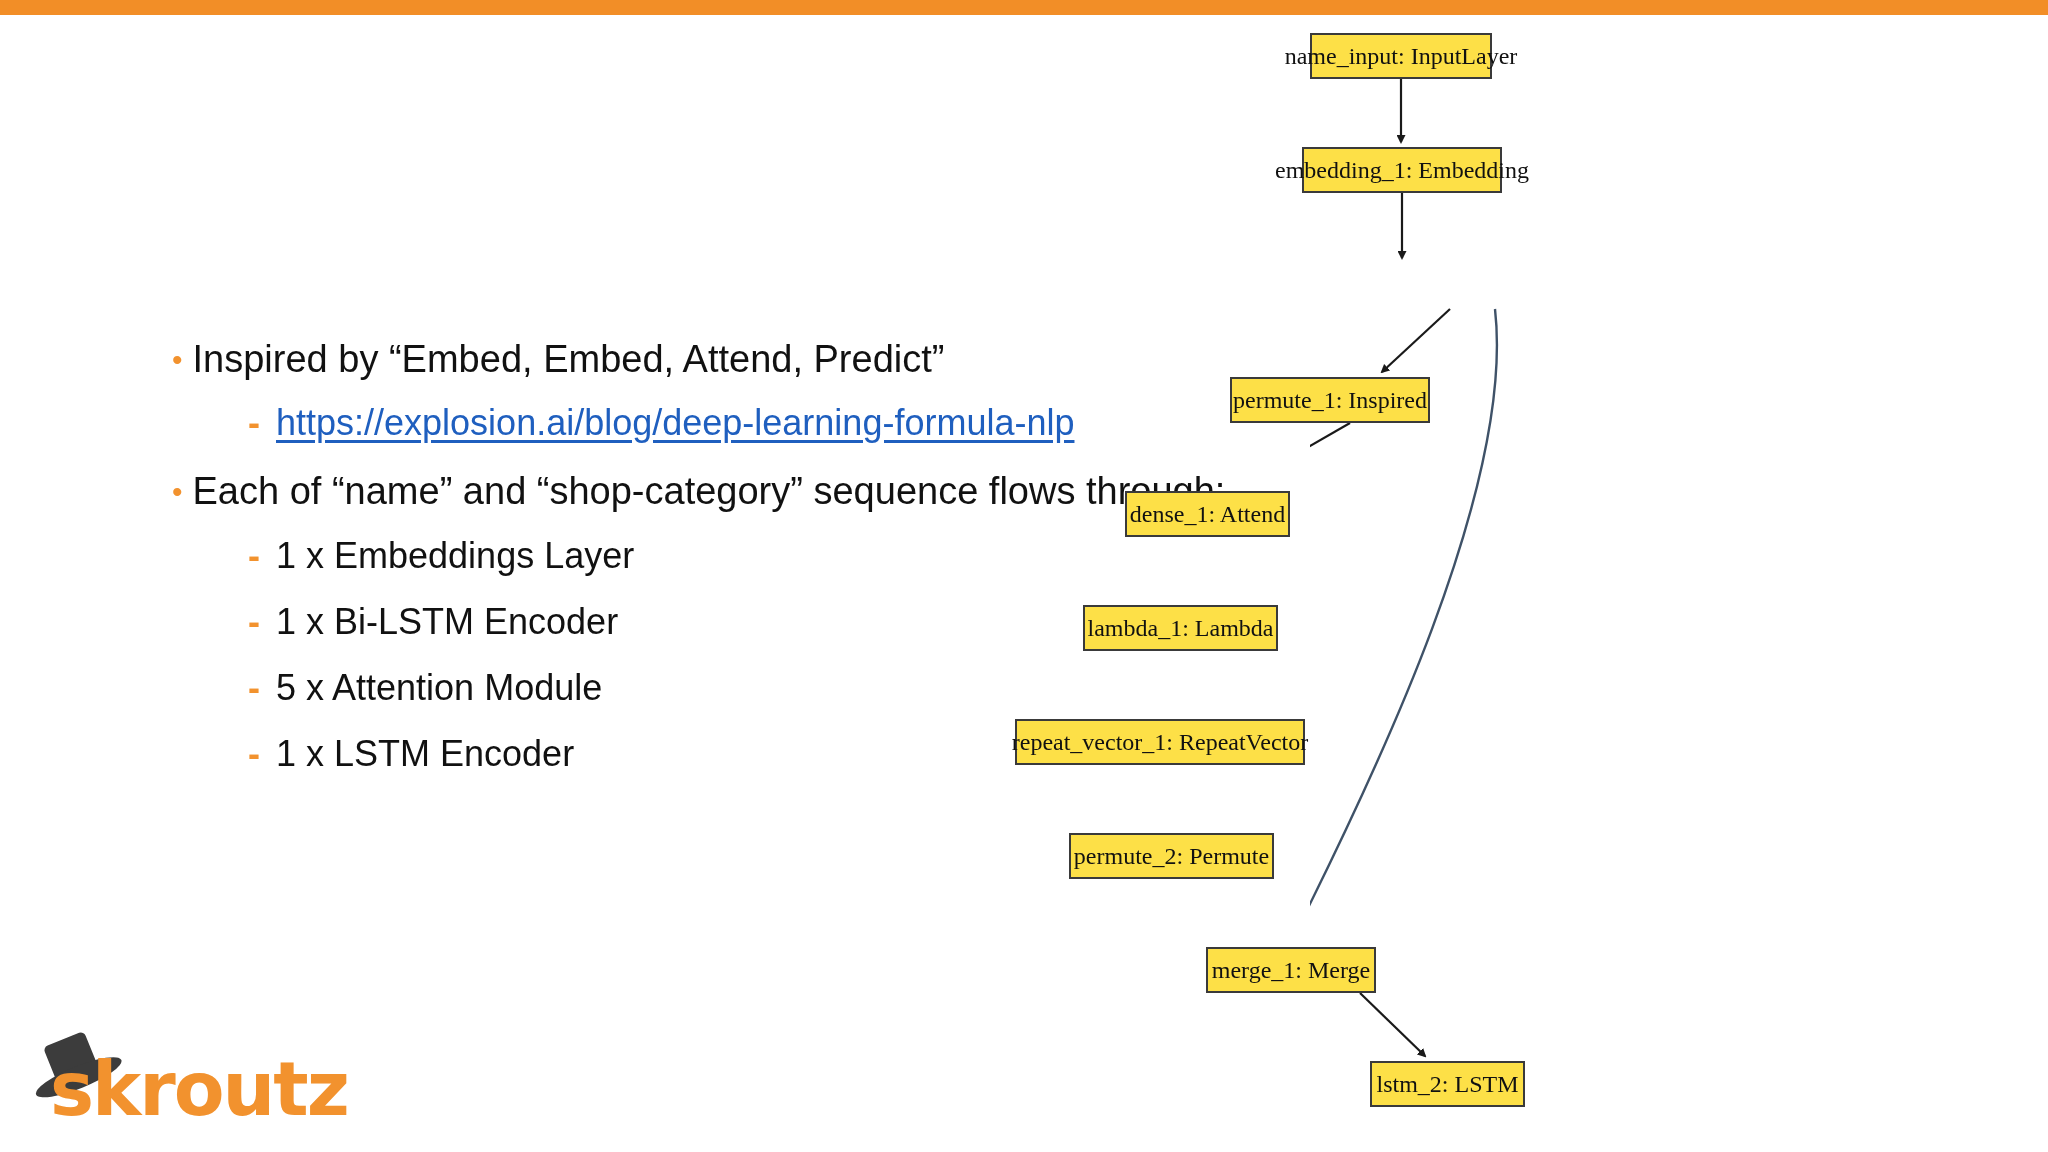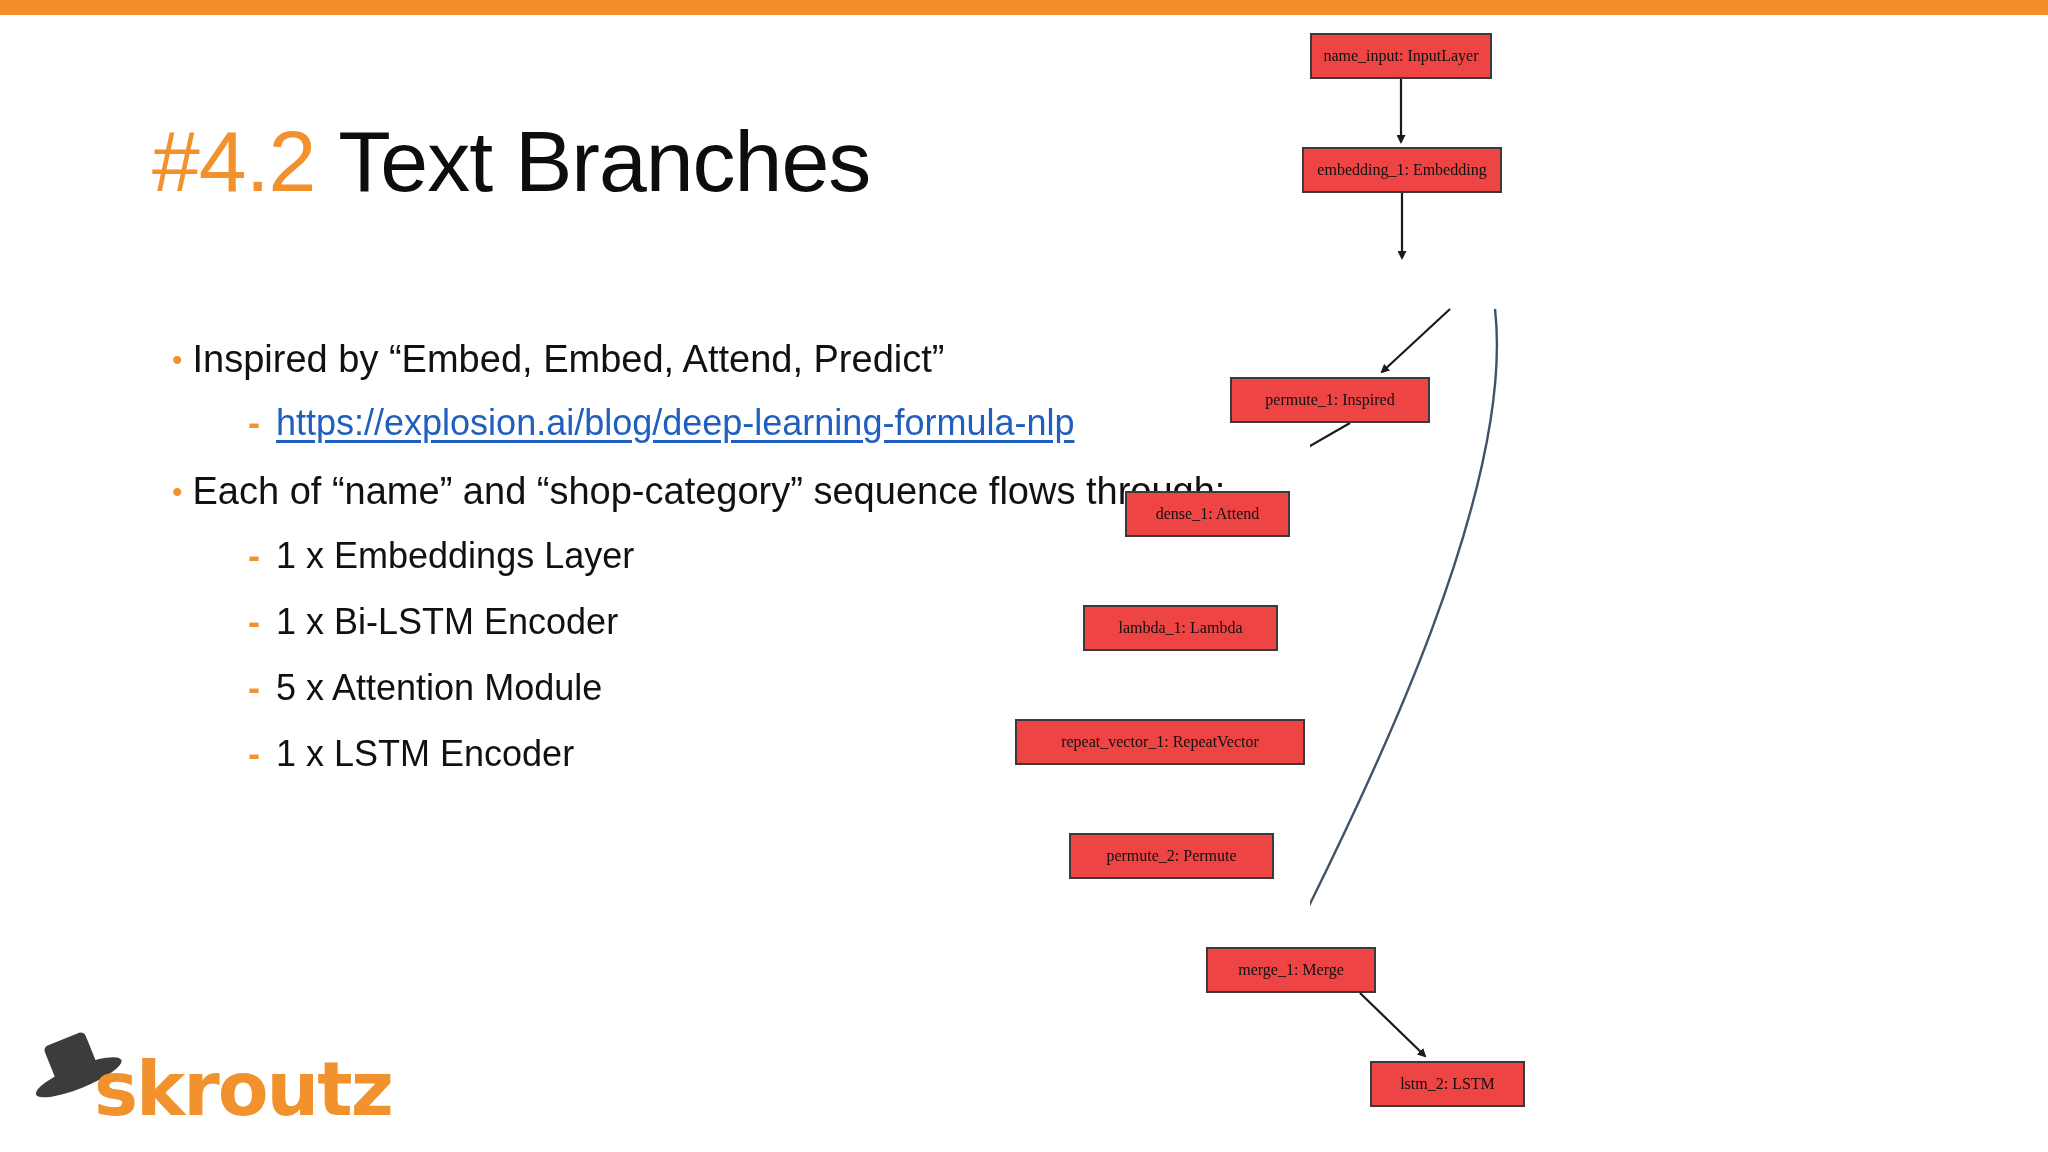--- a/index.html
+++ b/index.html
@@ -90,58 +90,54 @@
   #logo .word {
     position: absolute;
     left: 28px;
     top: 22px;
     font-family: "DejaVu Sans", sans-serif;
     font-size: 74px;
     font-weight: 700;
     color: #F2922E;
     letter-spacing: -2px;
     line-height: 1.0;
-    margin-left: 44px;
   }
   #logo .hat { position: absolute; left: 0px; top: 0px; }
 
   
   #graph {
     position: absolute;
     left: 1310px;
     top: 15px;
     width: 738px;
     height: 1137px;
   }
   #graph svg { position: absolute; left: 0; top: 0; }
 
   .gnode {
     position: absolute;
     border: 2px solid #3a3a3a;
-    background: #ef4444;
+    background: #fde047;
     font-family: "Liberation Serif", serif;
-    font-size: 16px;
+    font-size: 24px;
     color: #111111;
     display: flex;
     align-items: center;
     justify-content: center;
     white-space: nowrap;
     padding: 0 14px;
   }
 </style>
 </head>
 <body>
 
 <div id="slide">
 
   <div id="top-bar"></div>
 
-  <h1 id="title">
-    <span class="num">#4.2</span><span>&nbsp;</span><span class="rest">Text Branches</span>
-  </h1>
 
   <div id="body">
 
     <div class="lvl1" style="left:172px; top:340px;">
       <span class="dot">•</span><span>Inspired by “Embed, Embed, Attend, Predict”</span>
     </div>
 
     <div class="lvl2" style="left:248px; top:405px;">
       <span class="dash">-</span><a class="link" href="#">https://explosion.ai/blog/deep-learning-formula-nlp</a>
     </div>

